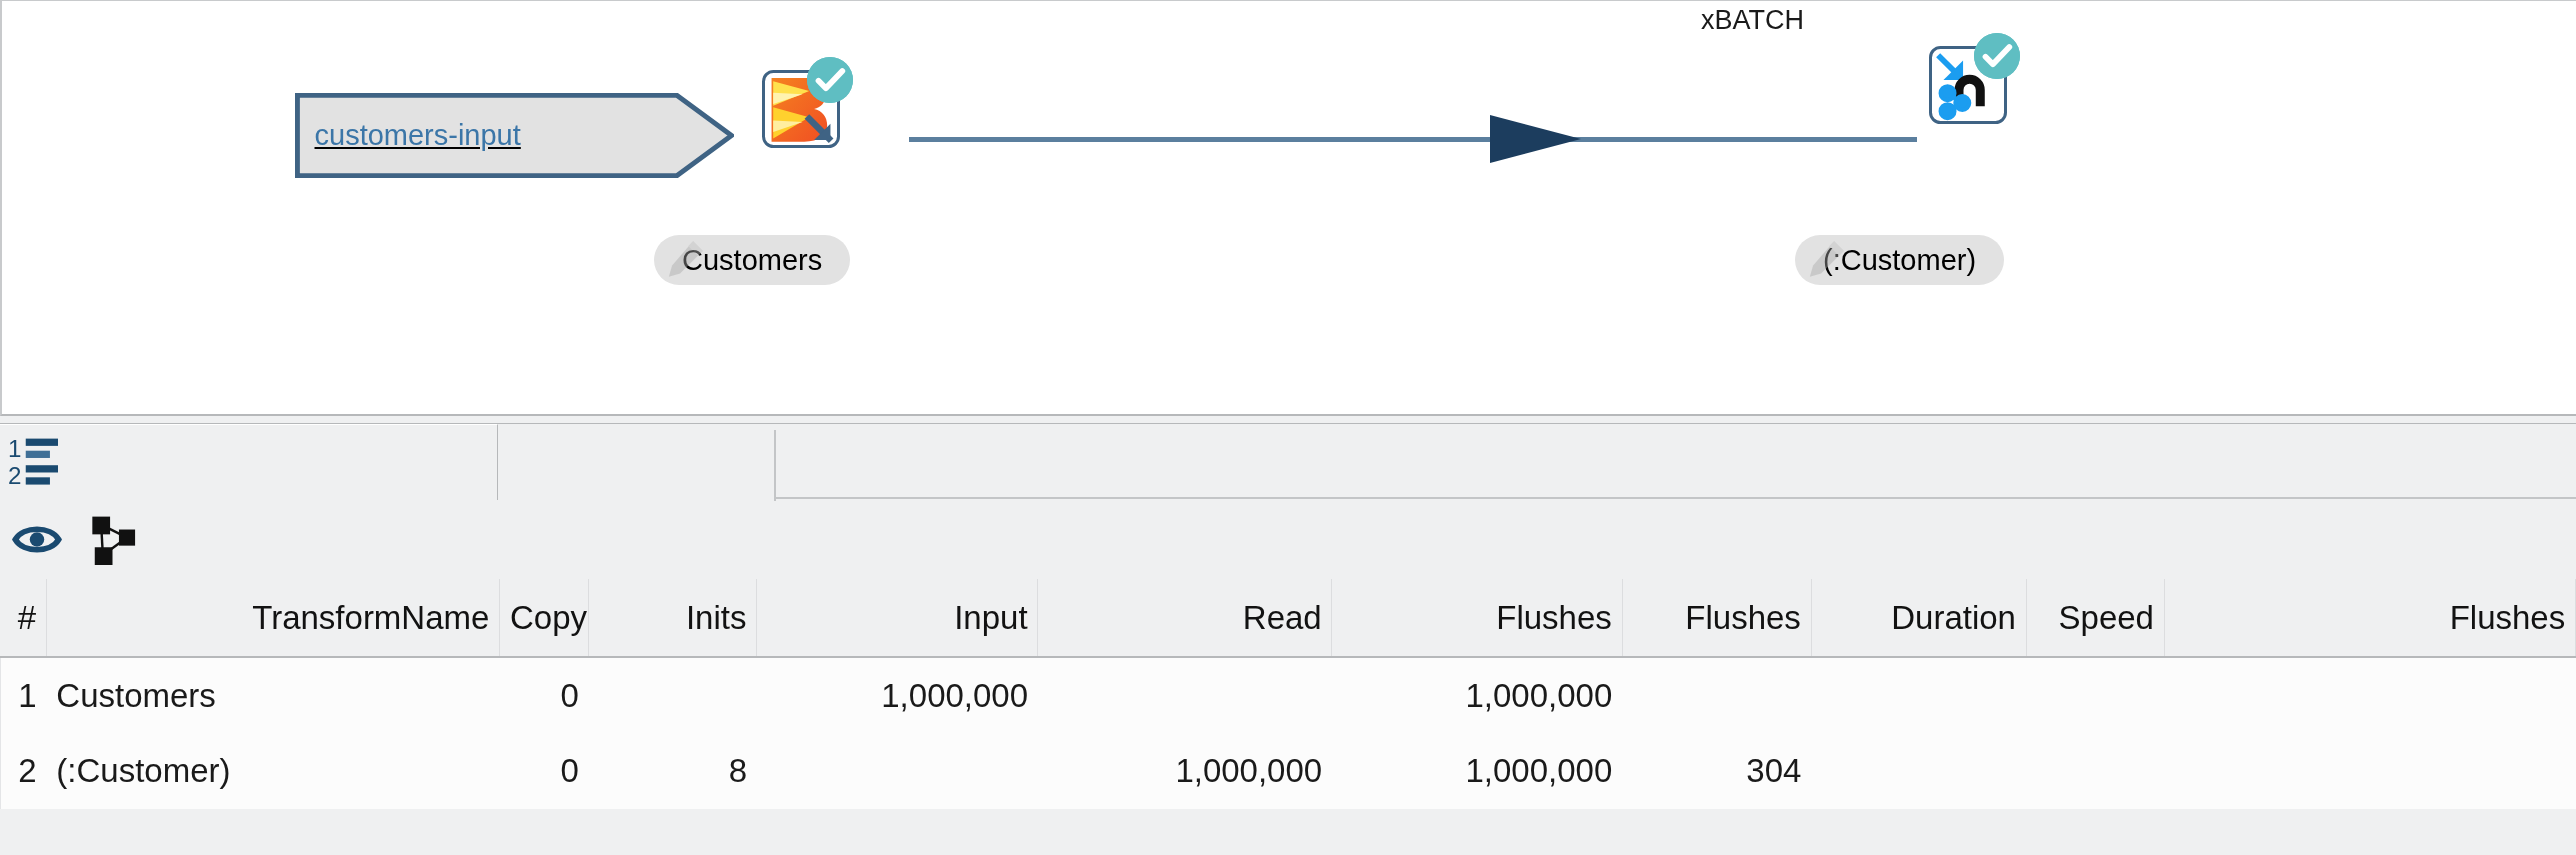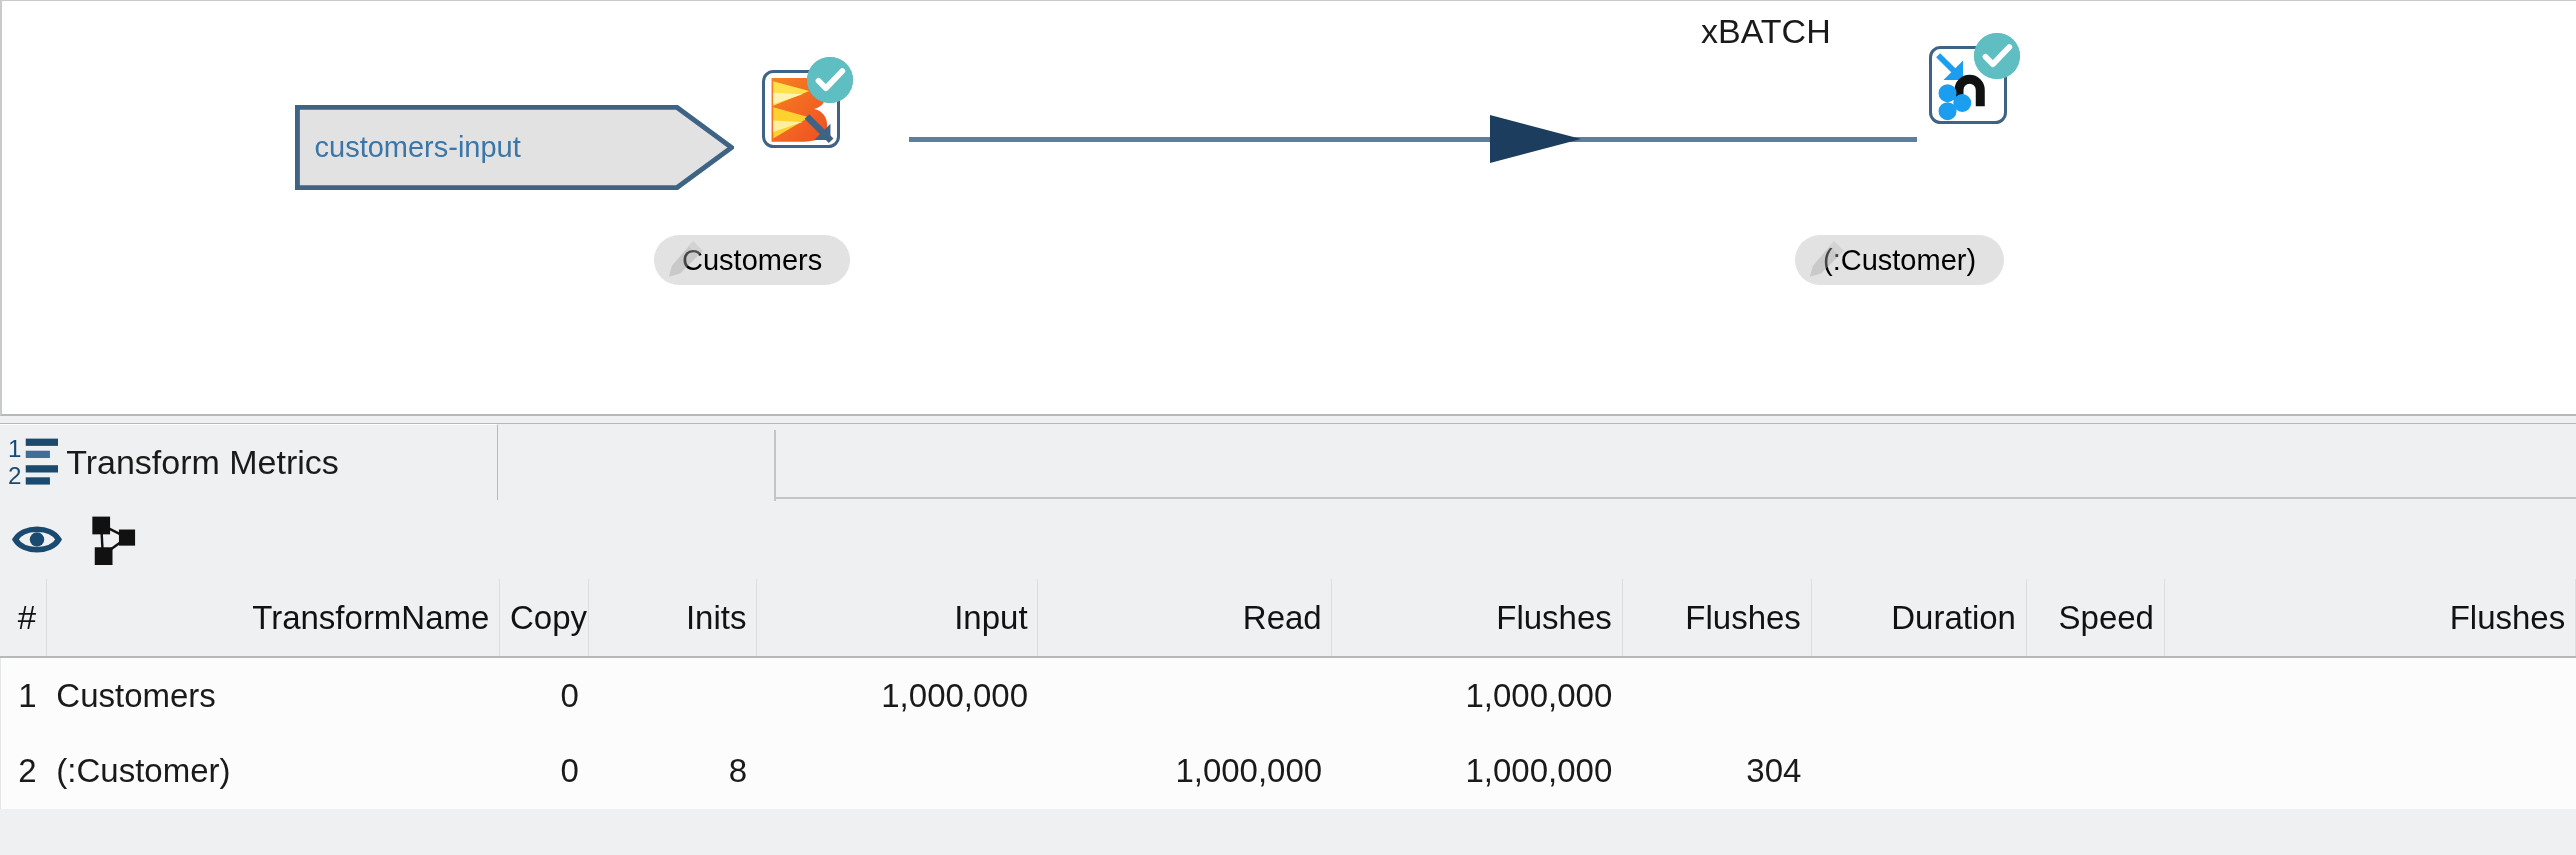--- a/index.html
+++ b/index.html
@@ -103,24 +103,23 @@
     white-space: nowrap;
   }
   .caption-pencil {
     position: absolute;
     left: 9.8px;
     top: 3.3px;
     opacity: 0.42;
   }
   .node-toplabel {
     position: absolute;
-    font-size: 34px;
+    font-size: 27px;
     color: #1a1a1a;
     white-space: nowrap;
-    margin-top: 7px;
   }
 
   
   #bottom {
     position: absolute;
     left: 0;
     top: 416px;
     width: 2576px;
     height: 439px;
     background: #eff0f1;
@@ -229,21 +228,21 @@
 <body>
 
 <div id="canvas">
 
   <div class="hop-line" style="left:907px; top:136px; width:1008px;"></div>
   <div class="hop-arrow" style="left:1488px; top:114px;
               border-top:24.4px solid transparent;
               border-bottom:24.4px solid transparent;
               border-left:91px solid #1c3d5e;"></div>
 
-  <div class="input-chevron" style="left:293px; top:104px; width:439px; height:85px;">
+  <div class="input-chevron" style="left:293px; top:92px; width:439px; height:85px;text-decoration:underline;">
     <svg class="chev-body" viewBox="0 0 540 105" preserveAspectRatio="none">
       <path d="M3,3 L470,3 L537,52.5 L470,102 L3,102 Z" fill="#e2e2e2" stroke="#3f6384" stroke-width="6"></path>
     </svg>
     <span class="chev-label">customers-input</span>
   </div>
 
   <div class="node" style="left:760px; top:69px; width:78px; height:78px;">
     <div class="node-box">
       
       <svg width="72" height="72" viewBox="0 0 88 88">
@@ -322,21 +321,20 @@
       <span class="tab-icon">
         <svg width="50" height="54" viewBox="0 0 62 66" style="font-size:42px">
           <text x="0" y="27" font-family="Liberation Sans, sans-serif" font-size="30" fill="#1a4a70">1</text>
           <rect x="22" y="4" width="40" height="9" fill="#1a4a70"></rect>
           <rect x="22" y="19" width="30" height="9" fill="#3f6f96"></rect>
           <text x="0" y="60" font-family="Liberation Sans, sans-serif" font-size="30" fill="#1a4a70">2</text>
           <rect x="22" y="37" width="40" height="9" fill="#1a4a70"></rect>
           <rect x="22" y="52" width="30" height="9" fill="#1a4a70"></rect>
         </svg>
       </span>
-      <span>Transform Metrics</span>
     </div>
 
 
     <div id="tab-sep"></div>
   </div>
   <div id="tabstrip-underline"></div>
 
   <div id="toolbar">
     <div class="tool-btn" style="left:9.8px;">
       <svg width="50" height="37" viewBox="0 0 62 46">

